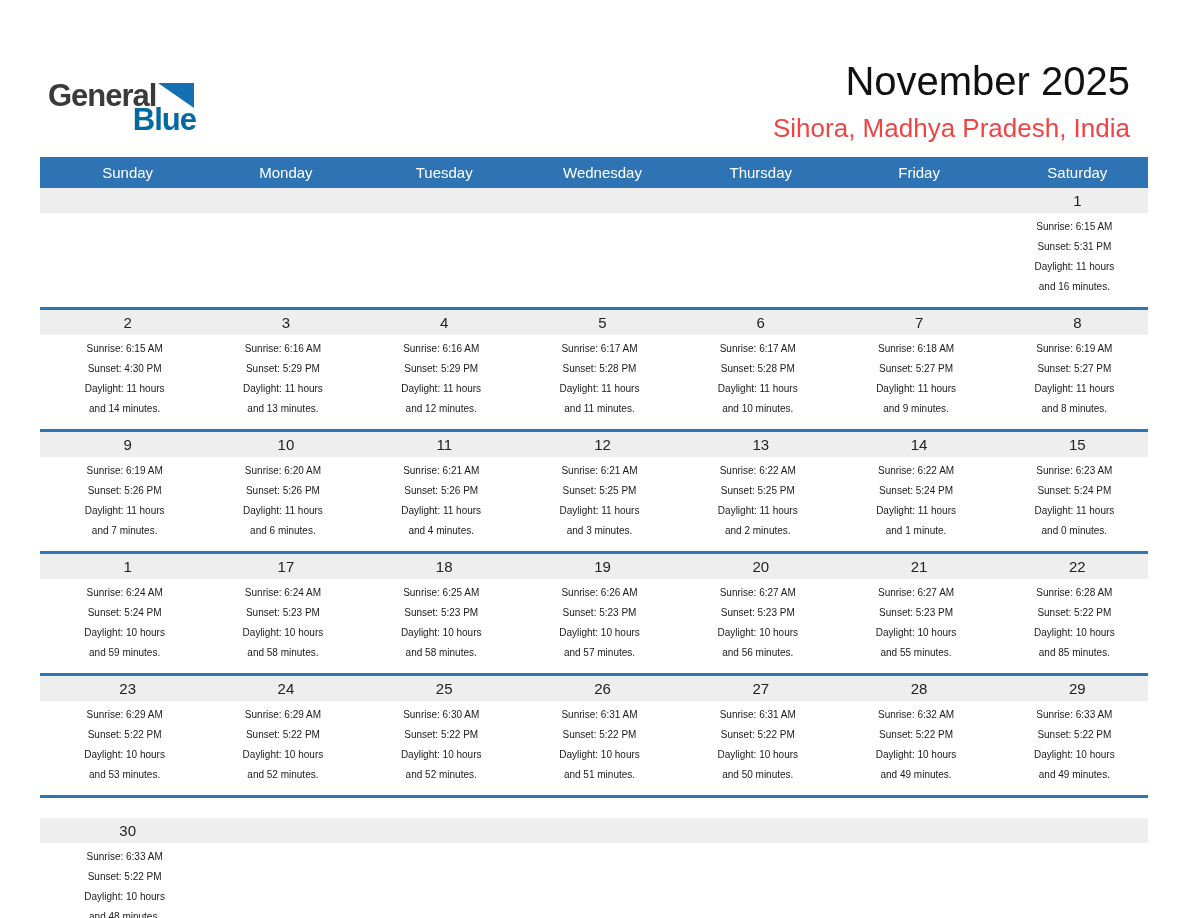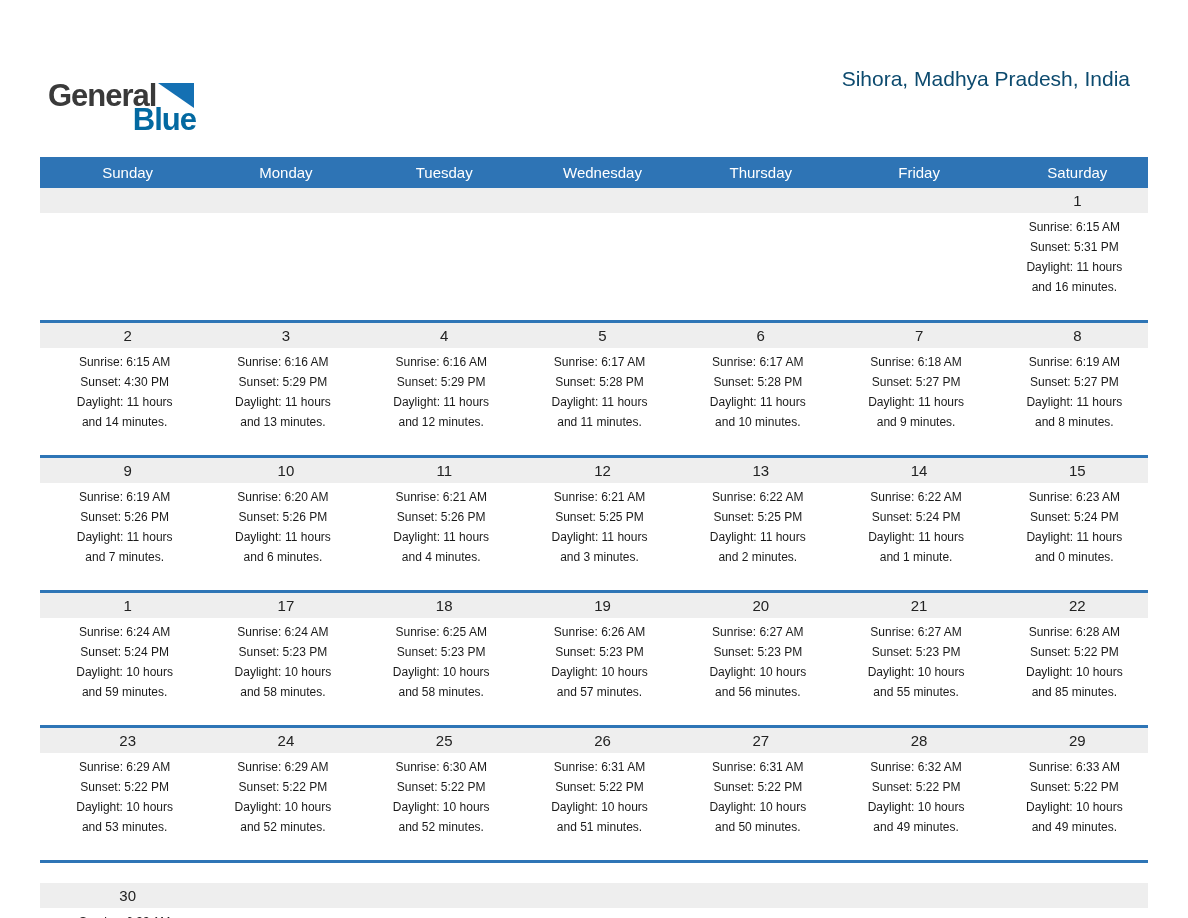--- a/index.html
+++ b/index.html
@@ -12,51 +12,52 @@
   .logo-top { display: flex; align-items: flex-start; }
   .logo-general { font-size: 31px; font-weight: 600; color: #3a3a3a; letter-spacing: -1px; line-height: 1; }
   .logo-triangle { width: 0; height: 0; margin-left: 2px; margin-top: 3px;
     border-top: 25px solid #1470B3; border-left: 36px solid transparent; }
   .logo-bottom { text-align: right; margin-top: -7px; padding-right: 2px; }
   .logo-blue { font-size: 31px; font-weight: 600; color: #0369a1; letter-spacing: -1px; line-height: 1; }
 
   
   .title-block { position: absolute; right: 58px; top: 58px; text-align: right; }
   .page-title { font-size: 40px; font-weight: 400; color: #111111; line-height: 1.15; }
-  .page-subtitle { font-size: 21px; font-weight: 400; color: #0c4a6e; margin-top: 9px; }
+  .page-subtitle { font-size: 26px; font-weight: 400; color: #ef4444; margin-top: 9px; }
 
   
   .calendar { position: absolute; left: 40px; top: 157px; width: 1108px; text-align: center; }
   .weekday-header { display: grid; grid-template-columns: repeat(7, 1fr);
     background: #2E74B5; height: 31px; align-items: center; }
   .weekday-header .dow { color: #ffffff; font-size: 15px; padding-left: 17px; }
 
   .week-row { display: grid; grid-template-columns: repeat(7, 1fr);
     border-bottom: 3px solid #2E75B6; background: #ffffff; }
   .week-row.last { border-bottom: none; margin-top: 20px; }
   .day-cell { min-height: 107px; }
   .day-num { background: #EEEEEE; height: 25px; line-height: 25px;
     padding-left: 17px; font-size: 15px; color: #222222; }
-  .day-content { padding: 4px 6px 23px 17px; font-size: 12px; line-height: 20px; color: #1a1a1a; }
+  .day-content { padding: 4px 6px 10px 17px; font-size: 10px; line-height: 20px; color: #1a1a1a; }
   .week-row.last .day-cell { min-height: 120px; }
 </style>
 </head>
 <body>
 
 <div class="logo">
   <div class="logo-top">
     <span class="logo-general">General</span>
     <span class="logo-triangle"></span>
   </div>
   <div class="logo-bottom">
     <span class="logo-blue">Blue</span>
   </div>
 </div>
 
 <div class="title-block">
+  <div class="page-title">November 2025</div>
   <div class="page-subtitle">Sihora, Madhya Pradesh, India</div>
 </div>
 
 <div class="calendar">
   <div class="weekday-header">
       <div class="dow">Sunday</div>
       <div class="dow">Monday</div>
       <div class="dow">Tuesday</div>
       <div class="dow">Wednesday</div>
       <div class="dow">Thursday</div>

